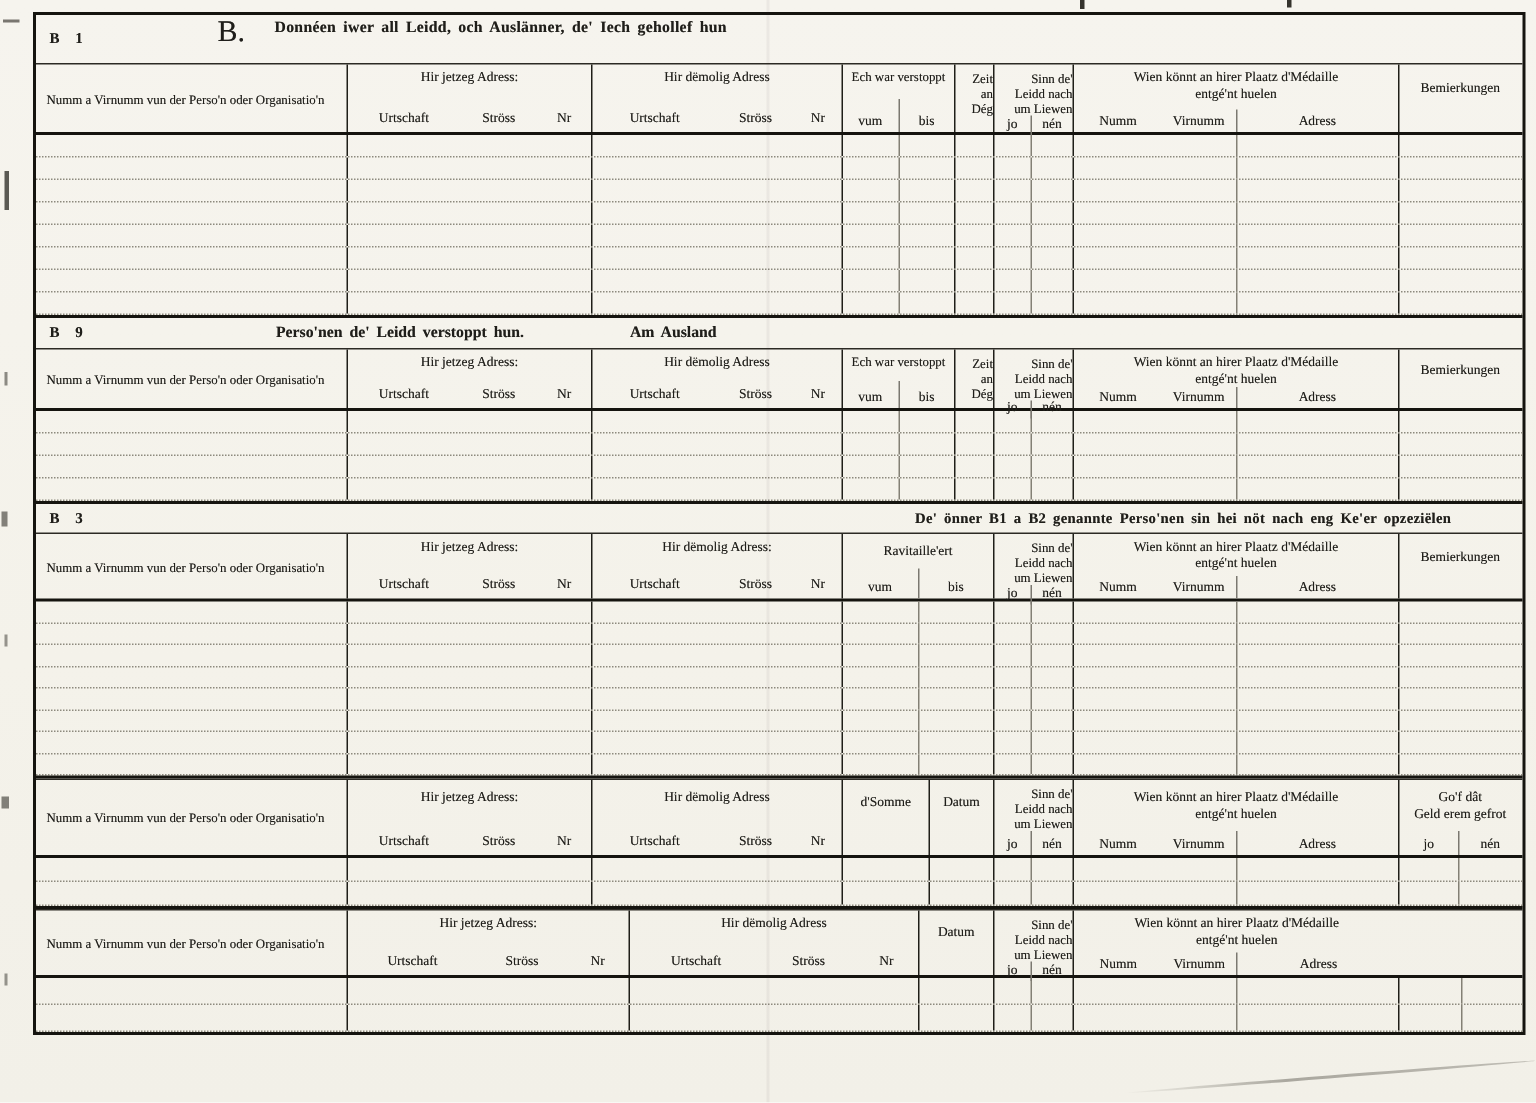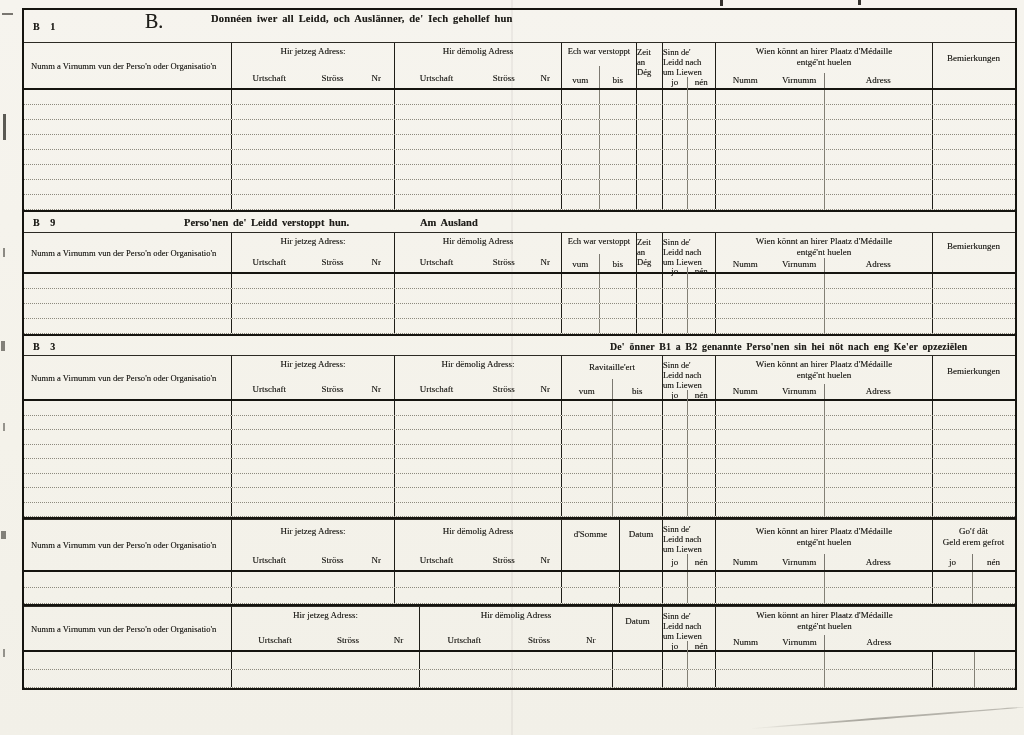--- a/index.html
+++ b/index.html
@@ -18,38 +18,38 @@
     border: 2.5px solid #15140f;
     background: transparent;
   }
   .sec { border-top: 2px solid #15140f; }
   .sec:first-child { border-top: 0; }
   
   .trow { position: relative; font-weight: bold; font-size: 10.5px; word-spacing: 2px; }
   .secid { position: absolute; left: 9px; top: 50%; transform: translateY(-50%);
            font-size: 10px; letter-spacing: 3px; font-weight: bold; }
   .bigb { position: absolute; left: 121px; top: 0px; font-size: 20px; font-weight: normal; }
-  .b1t { position: absolute; left: 159px; top: 2px; line-height: 14px; letter-spacing: .2px; margin-left: 28px; }
+  .b1t { position: absolute; left: 159px; top: 2px; line-height: 14px; letter-spacing: .2px; }
   .b1t3 { margin-left: 40px; }
   .abs { position: absolute; top: 50%; transform: translateY(-50%); white-space: nowrap; }
   .tsm { font-size: 9.8px; letter-spacing: .2px; }
   
   .hdr { display: flex; border-top: 1.2px solid #2c2a24; border-bottom: 2px solid #15140f;
          font-weight: normal; }
   .hc { border-right: 1.5px solid #1f1e18; display: flex; flex-direction: column; position: relative; }
   .hc:last-child { border-right: 0; }
   .namecell { justify-content: center; padding-left: 7px; font-size: 8.6px; }
   .glabel { text-align: center; padding-top: 3px; font-size: 9px; line-height: 11px; }
   .sm { font-size: 8.6px; }
   .asub { display: flex; margin-top: auto; padding-bottom: 5px; font-size: 9px; }
   .asub span { display: inline-block; text-align: center; }
   .vbrow { display: flex; margin-top: auto; font-size: 9px; }
   .vbrow span { display: flex; align-items: flex-end; justify-content: center; padding-bottom: 3px; }
   .divr { border-right: 1px solid #7b7870; }
-  .c3 { text-align: left; font-size: 8.6px; line-height: 10px; padding-top: 4px; }
+  .c3 { text-align: right; font-size: 8.6px; line-height: 10px; padding-top: 4px; }
   .bem { text-align: center; padding-top: 10px; font-size: 9px; }
   .ptop { text-align: center; padding-top: 9px; font-size: 9px; }
   
   .tbody {}
   .brow { display: flex; border-bottom: 1px dotted #8d8a7e; }
   .brow:last-child { border-bottom: 1px dotted #8d8a7e; }
   .bcell { height: 100%; }
   .bs { border-right: 1.5px solid #1f1e18; }
   .bt { border-right: 1px solid #838075; }
   .bn { border-right: 0; }

